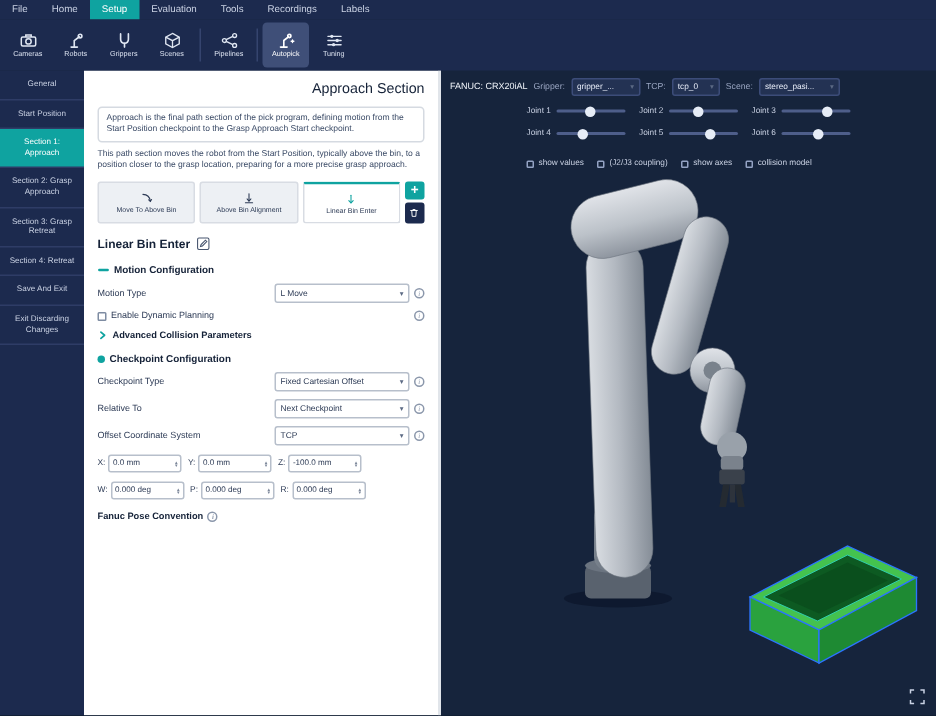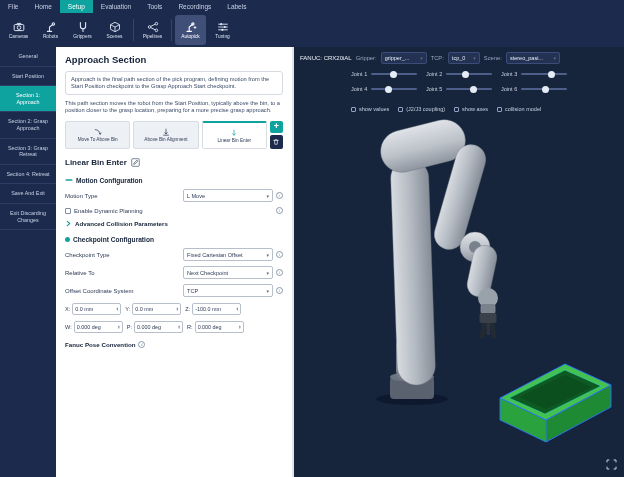--- a/index.html
+++ b/index.html
@@ -18,21 +18,21 @@
   .ticon,.ticon svg{width:12px;height:12px;display:block}
   .tb-div{width:1px;height:22px;background:#35446e;margin:0 2px}
 
   
   .sidebar{position:absolute;top:47px;left:0;width:56px;height:430px;background:#1C2A4E;z-index:5}
   .side-item{padding:6px 4px;font-size:5.4px;line-height:6.6px;color:#c9d1e3;text-align:center;border-bottom:1px solid #2e3c66;cursor:default}
   .side-item.active{background:#0FA3A0;color:#fff}
 
   
   .main{position:absolute;top:47px;left:56px;width:238px;height:430px;background:#fff;padding:7px 9px;border-right:2px solid #e1e5ea;z-index:4}
-  .panel-title{font-size:9.5px;font-weight:bold;color:#152238;text-align:left;margin-bottom:6px}
+  .panel-title{font-size:9.5px;font-weight:normal;color:#152238;text-align:right;margin-bottom:6px}
   .intro-box{border:1px solid #d5dae1;border-radius:3px;padding:4px 5px;font-size:5.7px;line-height:7.1px;color:#3a4a66}
   .intro2{margin-top:5px;font-size:5.7px;line-height:7.1px;color:#3a4a66}
   .steps-row{display:flex;gap:3px;margin-top:7px;height:28px}
   .step{flex:1;background:#EDF0F4;border:1px solid #d8dce3;border-radius:2px;display:flex;flex-direction:column;align-items:center;justify-content:center;gap:1px;padding:2px 1px;text-align:center;color:#2c3a55}
   .step.active{background:#fff;border-top:2px solid #0FA3A0;color:#0FA3A0}
   .step-icon svg{width:8px;height:8px;display:block}
   .step-label{font-size:4.7px;line-height:5.4px;color:#2c3a55}
   .step-actions{width:13px;display:flex;flex-direction:column;gap:2px}
   .btn-add{height:12px;border-radius:2px;background:#0FA3A0;color:#fff;font-size:9px;line-height:11px;text-align:center;font-weight:bold;cursor:default}
   .btn-trash{flex:1;border-radius:2px;background:#1C2A4E;display:flex;align-items:center;justify-content:center}

